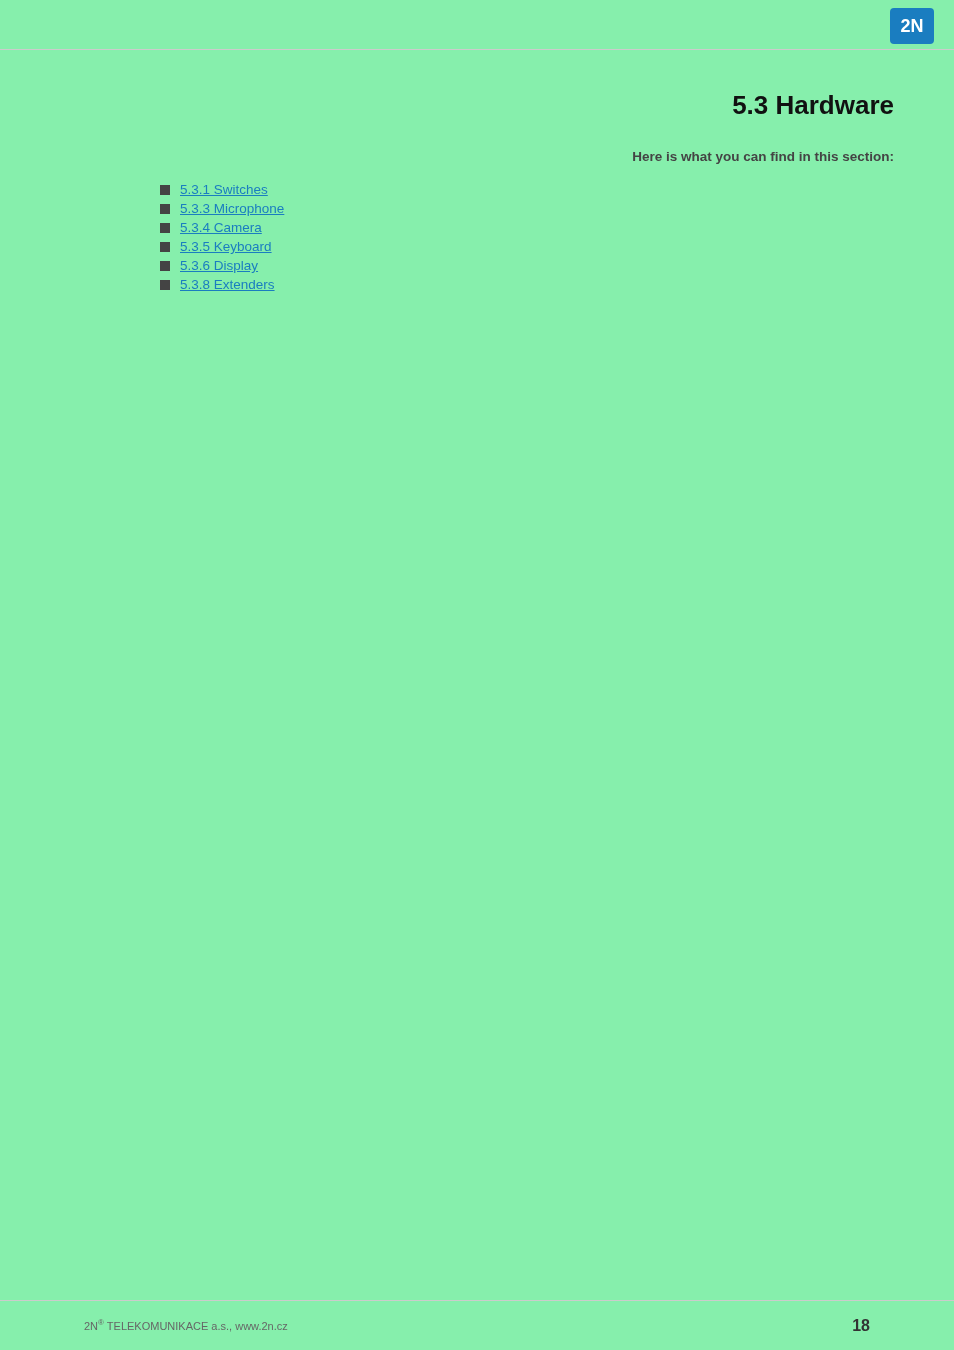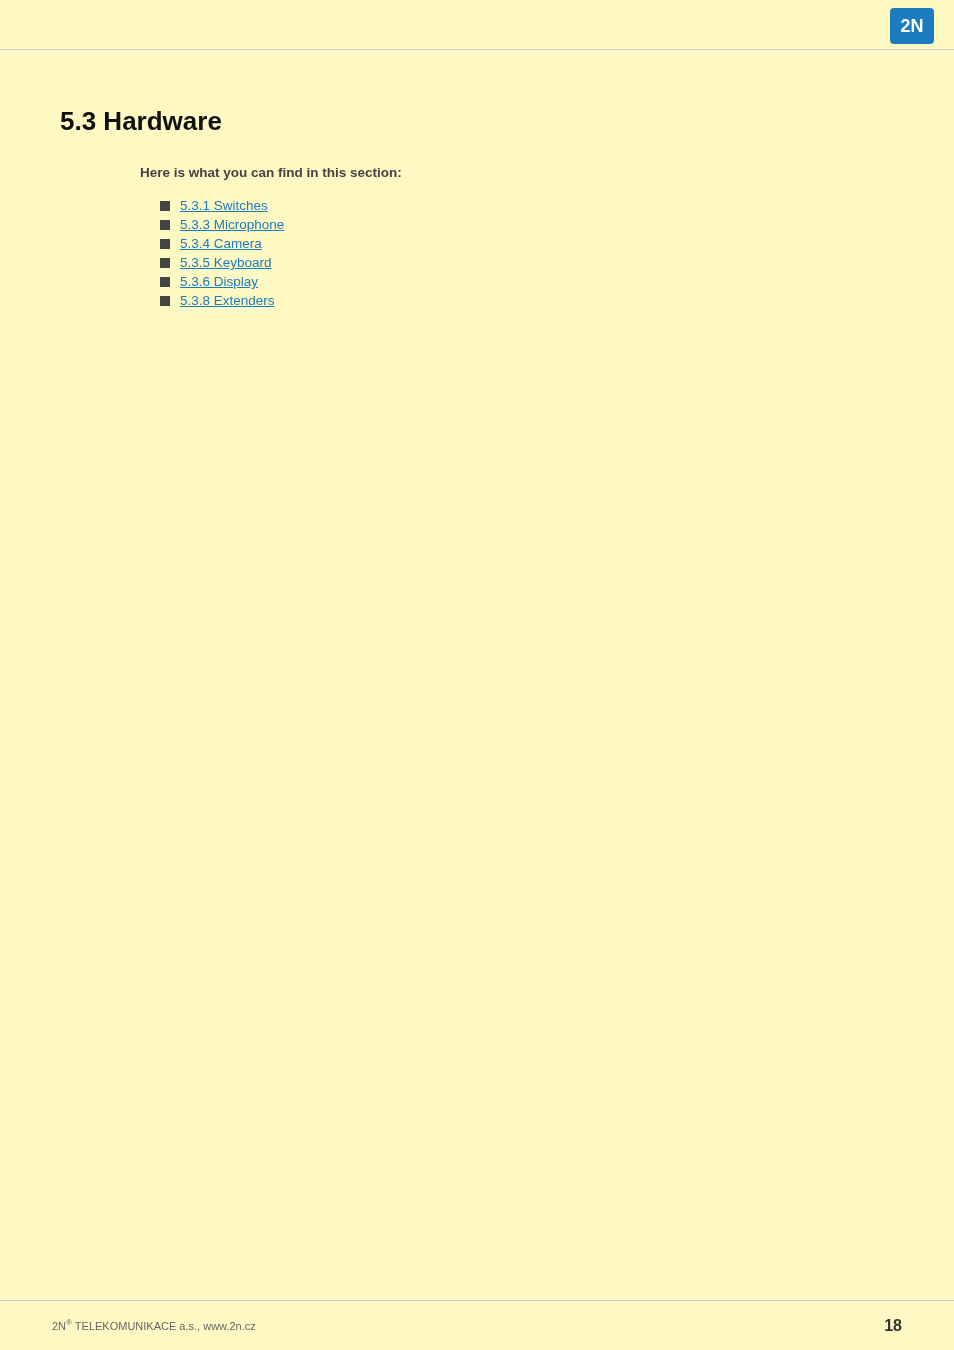--- a/index.html
+++ b/index.html
@@ -14,23 +14,24 @@
       background: #ffffff;
       font-family: Arial, Helvetica, sans-serif;
       font-size: 14px;
       color: #333333;
       position: relative;
     }
 
     .page-container {
       width: 954px;
       min-height: 1350px;
-      background: #fef9c3;
+      background: #86efac;
       position: relative;
       padding: 0;
+      text-align: right;
     }
 
     
     .header-bar {
       width: 100%;
       height: 50px;
       border-bottom: 1px solid #cccccc;
       position: relative;
       display: flex;
       align-items: center;
@@ -59,21 +60,20 @@
     .content-area {
       padding: 40px 60px 80px 60px;
     }
 
     
     .section-title {
       font-size: 26px;
       font-weight: bold;
       color: #111111;
       margin-bottom: 28px;
-      margin-top: 16px;
     }
 
     
     .intro-text {
       font-size: 13.5px;
       color: #444444;
       margin-bottom: 18px;
       margin-left: 80px;
       font-weight: bold;
     }
@@ -111,21 +111,21 @@
     .footer {
       position: absolute;
       bottom: 0;
       left: 0;
       right: 0;
       height: 50px;
       border-top: 1px solid #cccccc;
       display: flex;
       align-items: center;
       justify-content: space-between;
-      padding: 0 52px;
+      padding: 0 84px;
     }
 
     .footer-left {
       font-size: 11px;
       color: #666666;
     }
 
     .footer-right {
       font-size: 16px;
       font-weight: bold;

